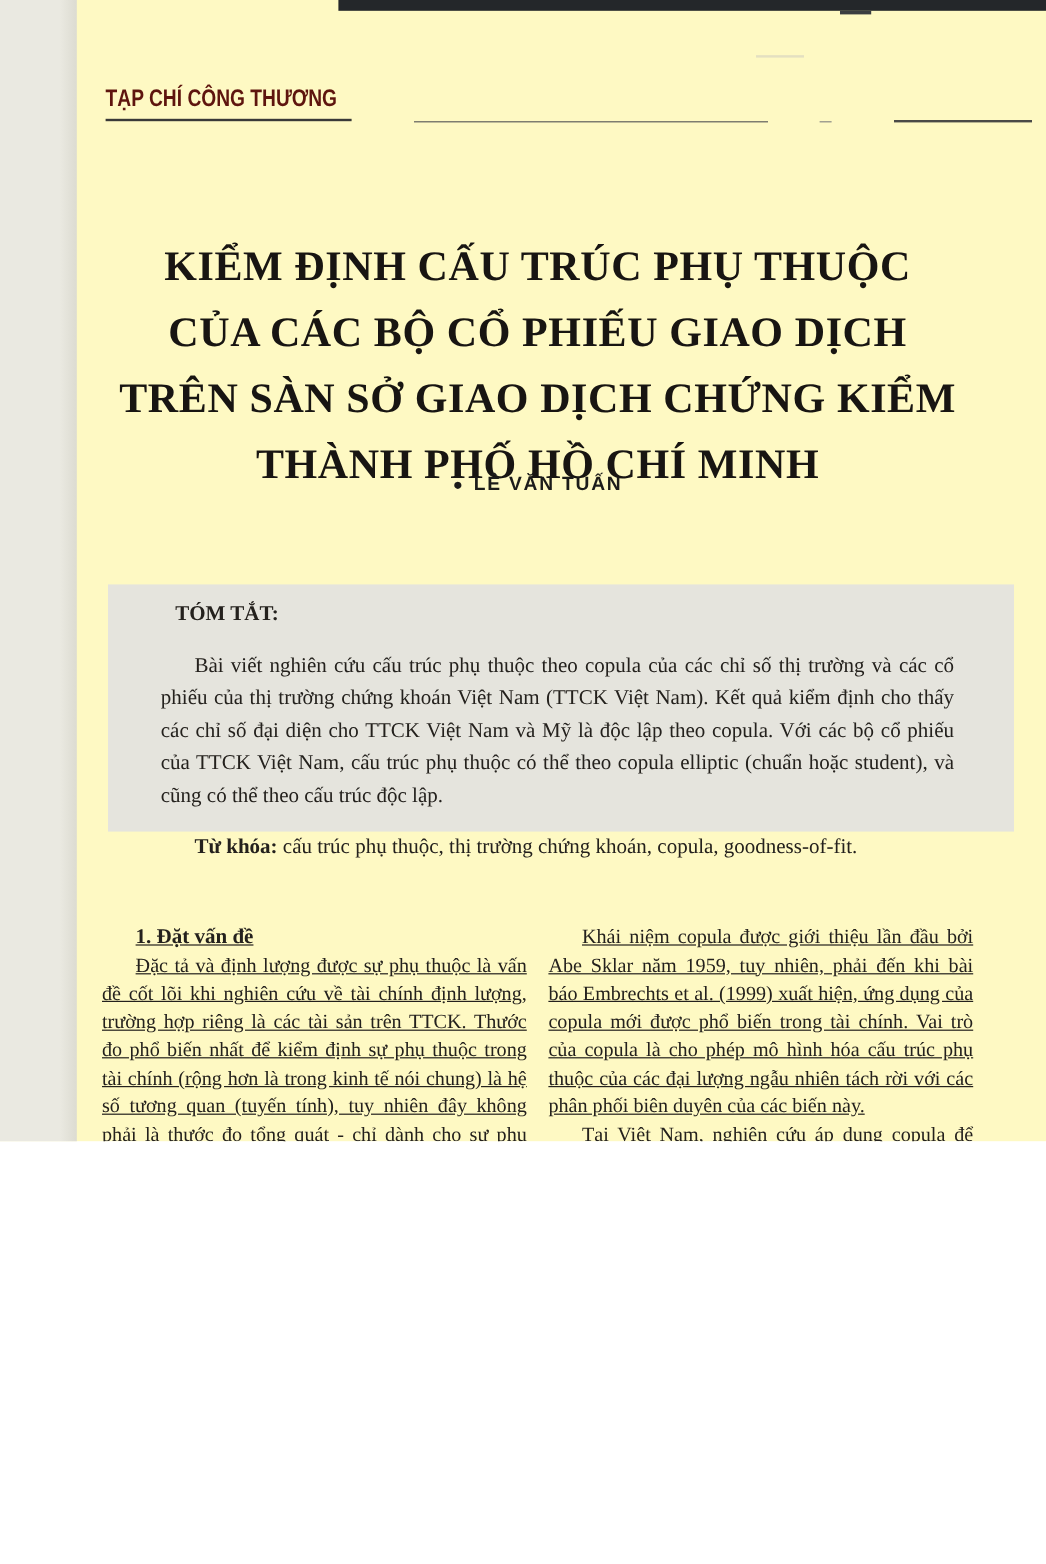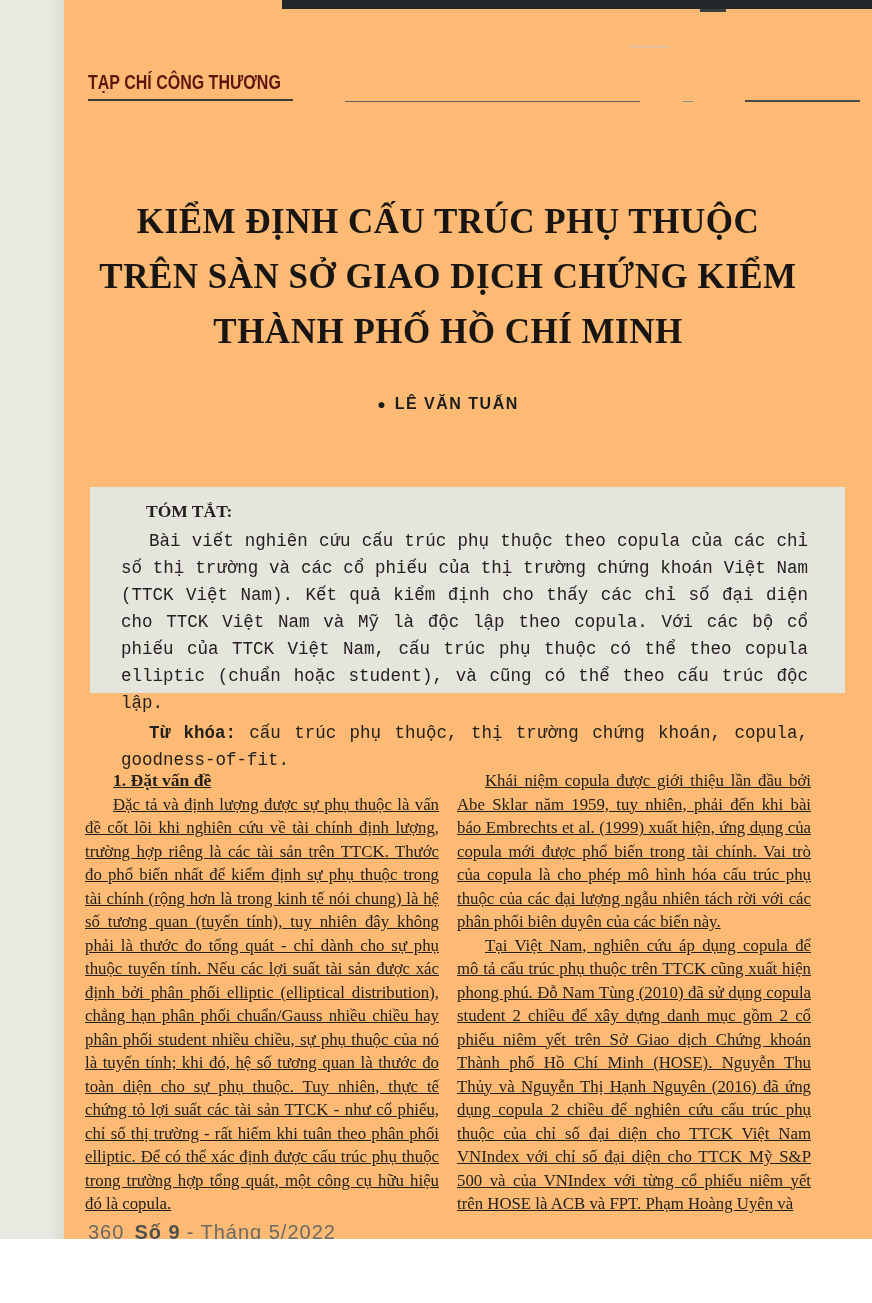--- a/index.html
+++ b/index.html
@@ -1,17 +1,17 @@
 <!DOCTYPE html>
 <html><head>
 <meta charset="utf-8">
 <style>
   html,body{margin:0;padding:0;}
   body{background:#ffffff;font-family:"Liberation Serif",serif;}
-  .page{position:relative;width:872px;height:1239px;background:#fdba74;overflow:hidden;}
+  .page{position:relative;width:872px;height:951px;background:#fef9c3;overflow:hidden;}
 
   .scan-strip{position:absolute;left:0;top:0;width:64px;height:1297px;
     background:linear-gradient(to right,#eae9e1 0%,#eae9e1 78%,#dcdbd1 100%);}
   .top-bar{position:absolute;left:282px;top:0;width:590px;height:9px;background:#24272a;}
   .top-bar-notch{position:absolute;left:700px;top:9px;width:26px;height:3px;background:#3a3d40;}
 
   .journal-name{position:absolute;left:88px;top:71px;
     font-family:"Liberation Sans",sans-serif;font-weight:bold;font-size:20px;
     color:#5e150e;letter-spacing:0px;transform:scaleX(0.8);transform-origin:left center;
     white-space:nowrap;}
@@ -28,21 +28,21 @@
   .author-row{position:absolute;left:80px;top:395px;width:736px;text-align:center;
     font-family:"Liberation Sans",sans-serif;font-weight:bold;font-size:16px;
     color:#1c1c1a;letter-spacing:1.5px;}
   .author-row .bullet{font-size:14px;margin-right:9px;letter-spacing:0;}
 
   .abstract-box{position:absolute;left:90px;top:487px;width:755px;height:206px;
     box-sizing:border-box;background:#e5e4dd;padding:11px 34px 0 28px;
     font-family:"Liberation Serif",serif;font-size:17.5px;line-height:27px;
     color:#24211d;text-align:justify;}
   .abstract-box .abs-heading{font-weight:bold;text-indent:28px;}
-  .abstract-box p{margin:3px;text-indent:28px;font-family:Liberation Mono, monospace;}
+  .abstract-box p{margin:16px;text-indent:28px;}
   .abstract-box .kw-label{font-weight:bold;}
 
   .body-cols{position:absolute;left:85px;top:769px;width:727px;display:flex;gap:18px;
     font-family:"Liberation Serif",serif;font-size:16.8px;line-height:23.5px;
     color:#24211d;text-align:justify;}
   .col{width:354px;}
   .sec-heading{font-weight:bold;font-size:17.5px;text-indent:28px;margin:0 0 2px 0;text-align:left;}
   .body-cols p{margin:0;text-indent:28px;text-decoration:underline;}
   .body-cols p + p{margin-top:0;}
 
@@ -69,20 +69,21 @@
   <div class="speck s3"></div>
 
   <div class="journal-name">TẠP CHÍ CÔNG THƯƠNG</div>
   <div class="rule r1"></div>
   <div class="rule r2"></div>
   <div class="rule r3"></div>
   <div class="rule r4"></div>
 
   <div class="title-block">
     <div>KIỂM ĐỊNH CẤU TRÚC PHỤ THUỘC</div>
+    <div>CỦA CÁC BỘ CỔ PHIẾU GIAO DỊCH</div>
     <div>TRÊN SÀN SỞ GIAO DỊCH CHỨNG KIỂM</div>
     <div>THÀNH PHỐ HỒ CHÍ MINH</div>
   </div>
 
   <div class="author-row">
     <span class="bullet">●</span><span>LÊ VĂN TUẤN</span>
   </div>
 
   <div class="abstract-box">
     <div class="abs-heading">TÓM TẮT:</div>

